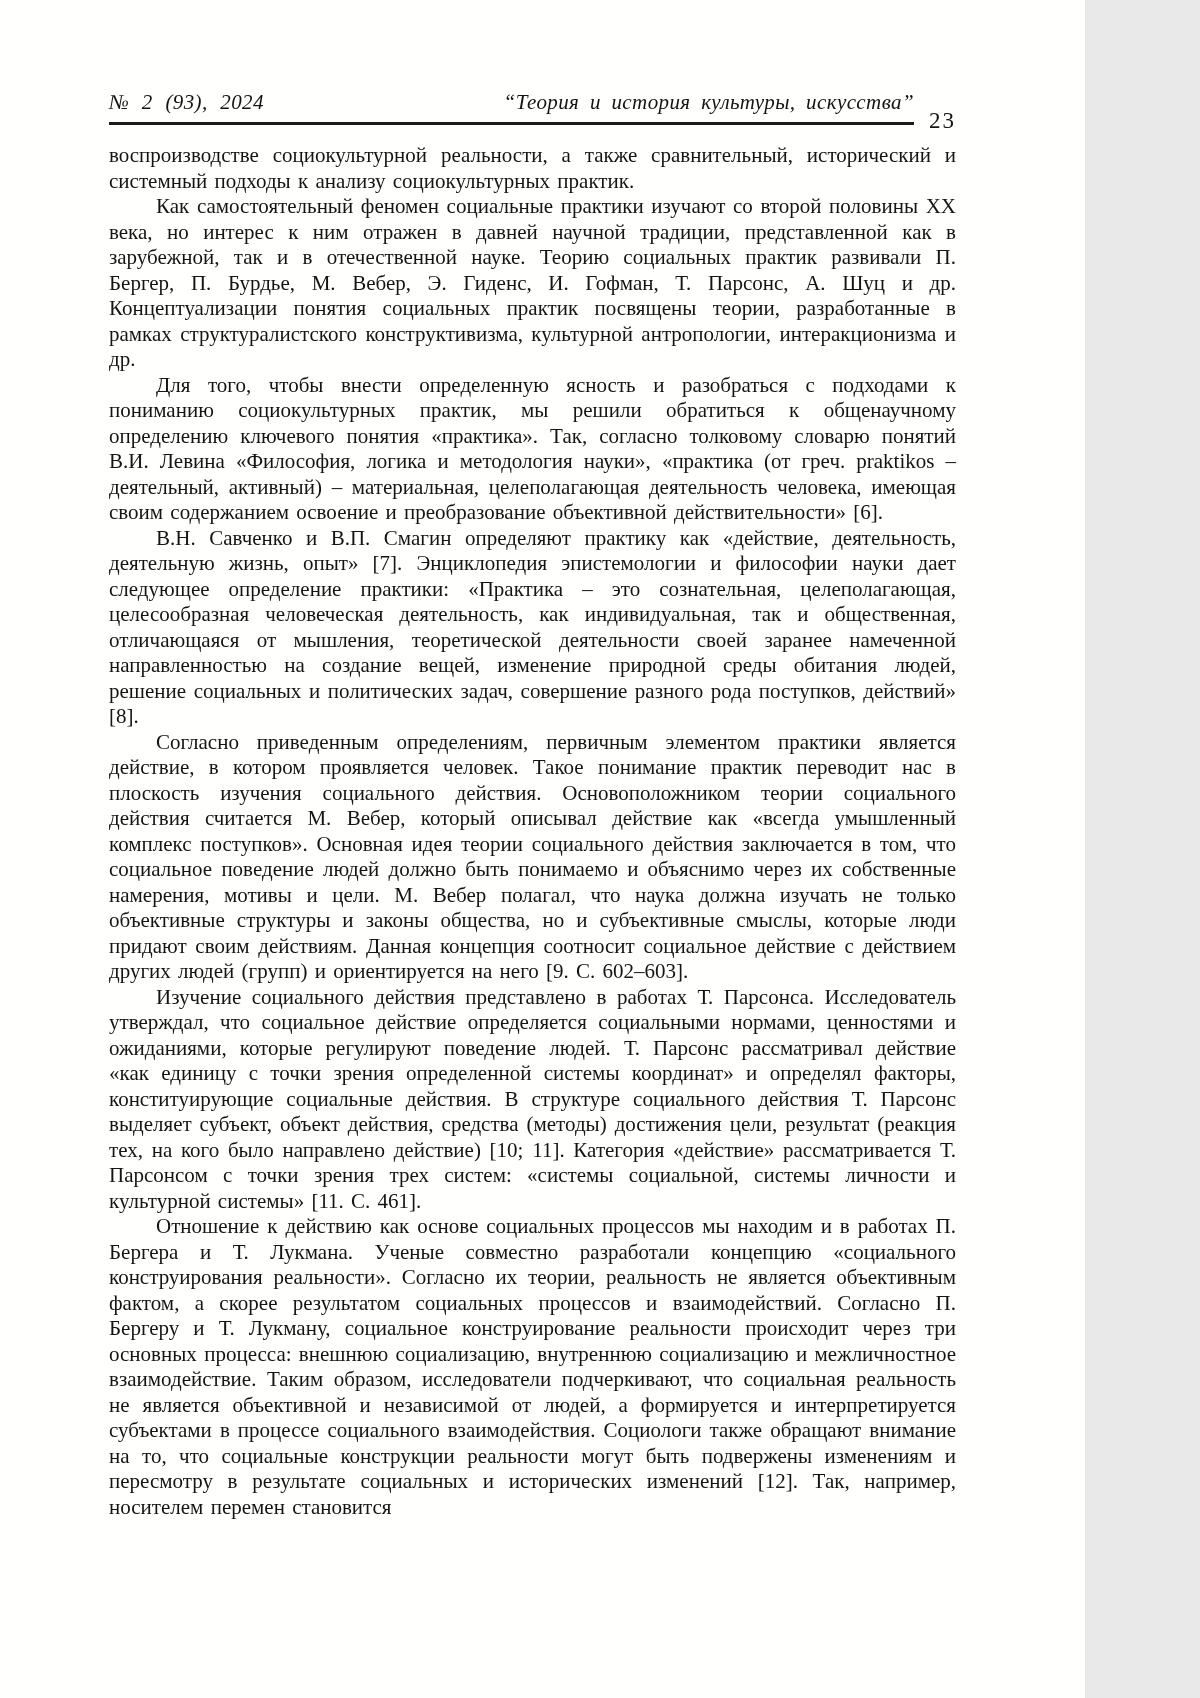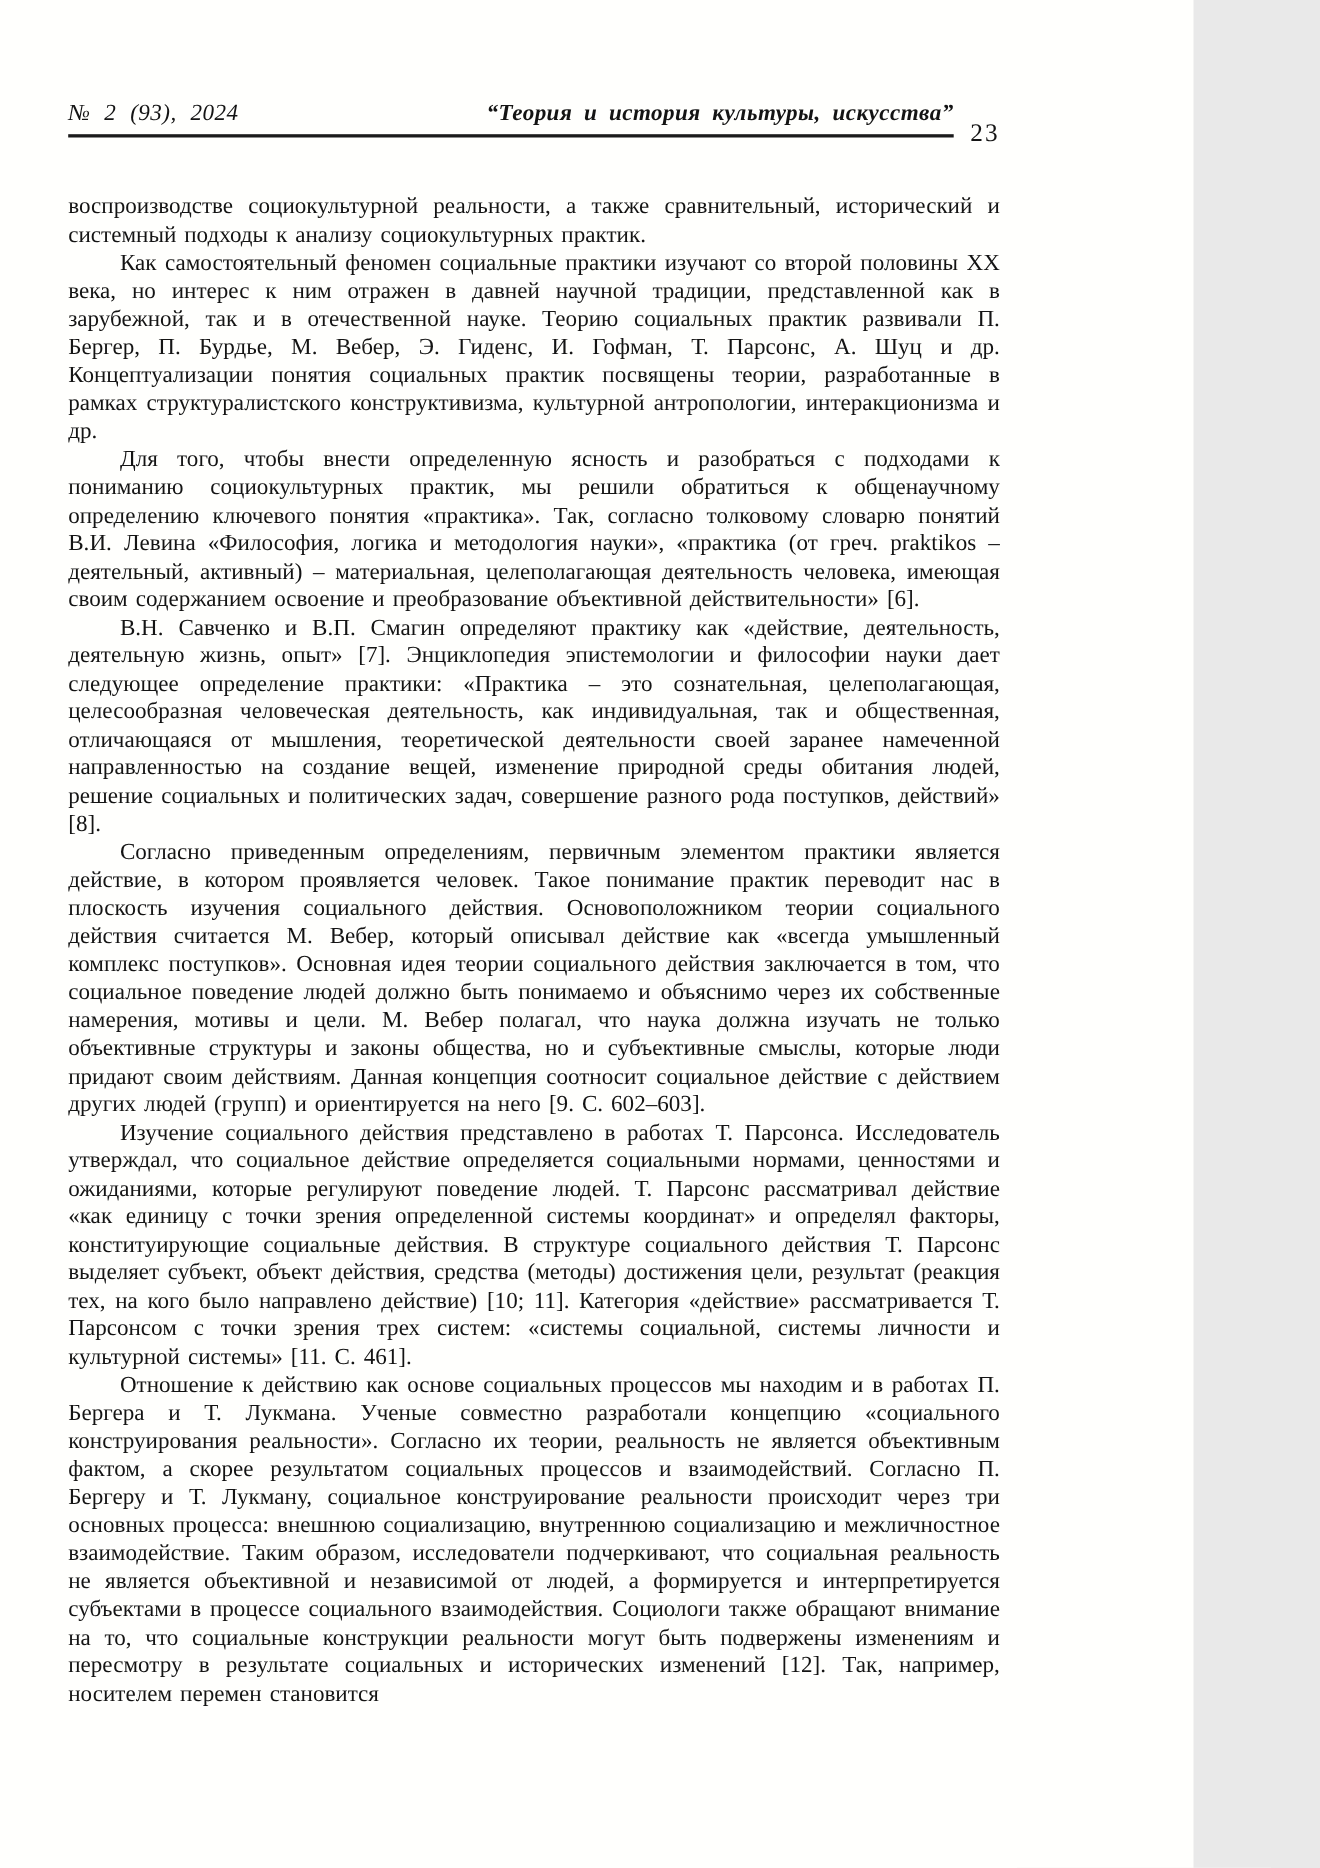--- a/index.html
+++ b/index.html
@@ -11,21 +11,21 @@
     height: 1698px;
     background: #e9e9e9;
     font-family: "Liberation Serif", "DejaVu Serif", serif;
     color: #141414;
   }
   .page {
     position: relative;
     width: 1085px;
     height: 1698px;
     background: #fffffd;
-    padding: 90px 0 0 62px;
+    padding: 90px 0 0 109px;
     box-sizing: border-box;
     overflow: hidden;
   }
   .page-header {
     position: relative;
     width: 847px;
   }
   .header-text {
     display: flex;
     justify-content: space-between;
@@ -33,40 +33,39 @@
     width: 805px;
     font-style: italic;
     font-size: 21px;
     letter-spacing: 0.4px;
   }
   .issue {
     word-spacing: 7px;
   }
   .section {
     word-spacing: 5px;
-    font-weight: bold;
   }
   .header-rule {
     width: 805px;
     height: 3px;
     background: #1b1b1b;
     margin-top: 7px;
   }
   .page-number {
     position: absolute;
     right: 0;
     top: 18px;
     font-weight: 400;
     font-size: 23px;
     letter-spacing: 2px;
     font-style: normal;
   }
   .article-body {
     width: 847px;
-    margin-top: 50px;
+    margin-top: 18px;
   }
   .para {
     margin: 0;
     font-size: 21px;
     line-height: 25.5px;
     text-align: justify;
     text-align-last: left;
     text-indent: 47px;
     word-spacing: 2px;
   }

